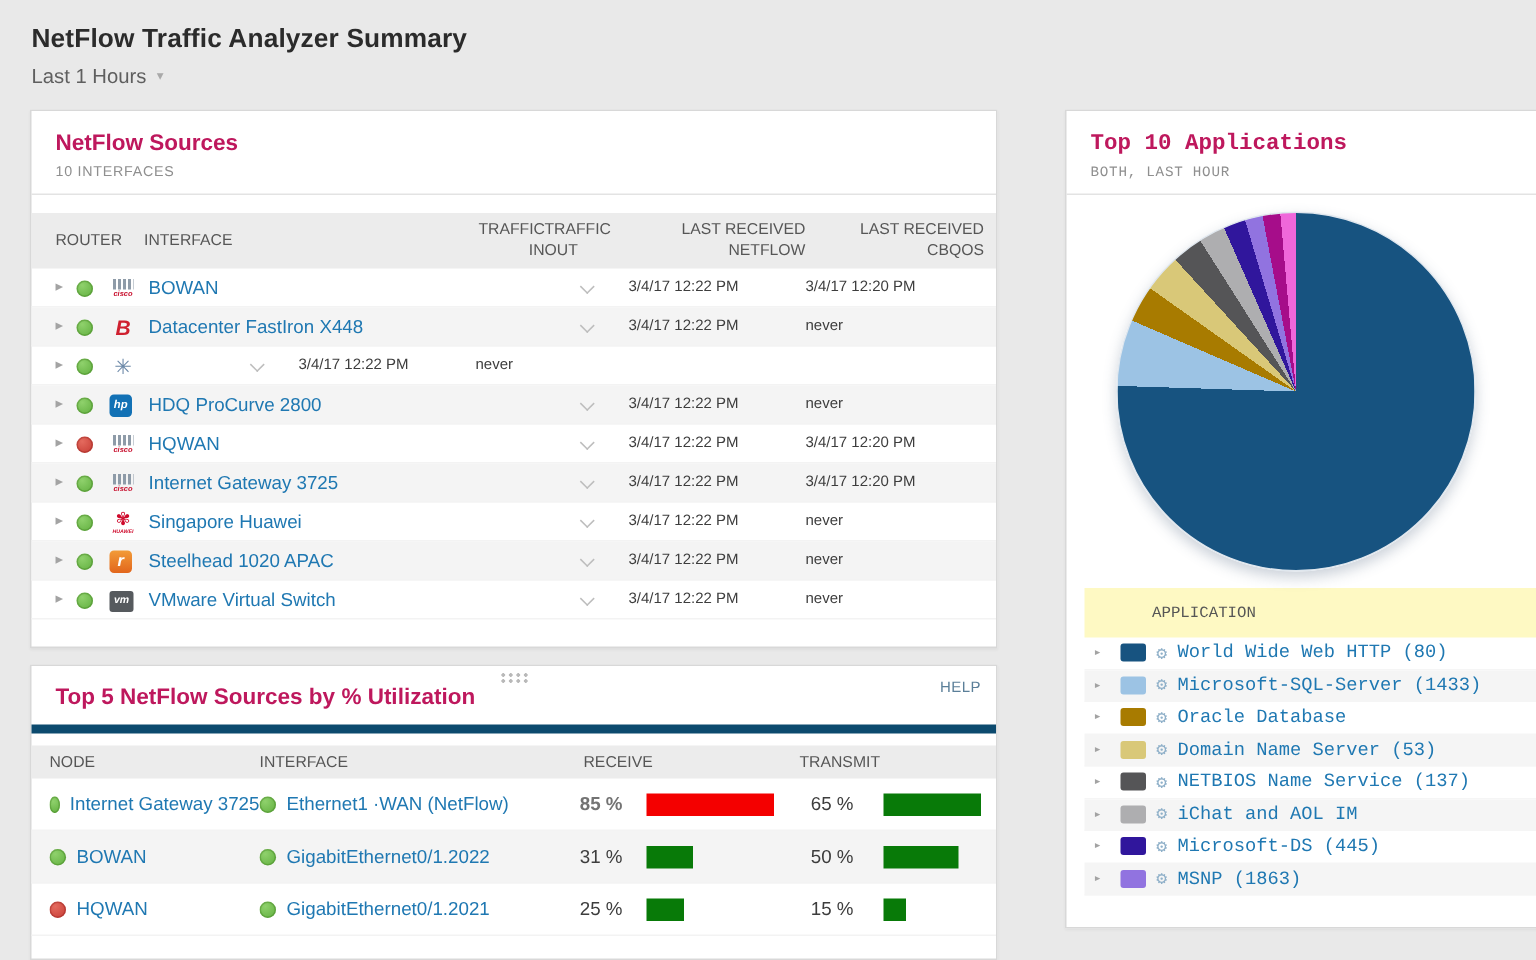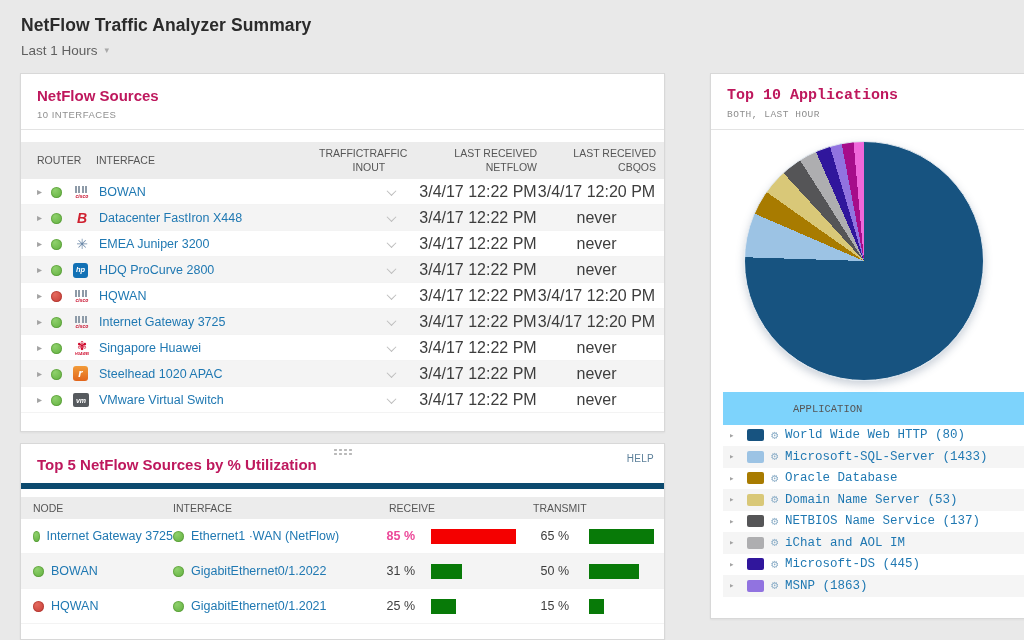--- a/index.html
+++ b/index.html
@@ -36,21 +36,21 @@
   .h-tin { width:44px; text-align:right; } .h-tout { width:56px; }
   .h-nf { width:118px; text-align:right; } .h-cb { width:119px; text-align:right; }
 
   .src-row { height:26px; font-size:12.5px; border-bottom:1px solid #f3f3f3; }
   .src-rows .src-row:nth-child(even) { background:#f4f4f4; }
   .r-exp { width:14px; color:#a3a3a3; font-size:10px; cursor:pointer; }
   .r-dot { width:22px; }
   .r-icon { width:26px; }
   .r-name { flex:1; color:#1f78b2; overflow:hidden; white-space:nowrap; }
   .r-tin { width:44px; } .r-tout { width:56px; text-align:center; }
-  .r-nf, .r-cb { text-align:center; color:#3d3d3d; font-size:16px; }
+  .r-nf, .r-cb { text-align:left; color:#3d3d3d; font-size:10px; }
   .r-nf { width:118px; } .r-cb { width:119px; }
 
   .dot { display:inline-block; width:11px; height:11px; border-radius:50%; vertical-align:middle; }
   [data-status="up"]   { background:radial-gradient(circle at 35% 30%, #8fd16c, #5fae3d); box-shadow:inset 0 0 0 1px rgba(60,120,30,.35); }
   [data-status="down"] { background:radial-gradient(circle at 35% 30%, #e46a5e, #c53a33); box-shadow:inset 0 0 0 1px rgba(140,30,25,.35); }
 
   .chev-down { display:inline-block; width:7px; height:7px; border-right:1.6px solid #bdbdbd;
                border-bottom:1.6px solid #bdbdbd; transform:rotate(45deg) translate(-1px,-1px); cursor:pointer; }
 
   
@@ -86,29 +86,29 @@
   .t5-rows .t5-row:nth-child(even) { background:#f4f4f4; }
   .t5-node { width:140px; } .t5-iface { width:196px; }
   .t5-node, .t5-iface { display:flex; align-items:center; gap:7px; overflow:hidden; white-space:nowrap; }
   .t5-node a, .t5-iface a { color:#1f78b2; }
   .t5-rpct { width:46px; text-align:right; color:#3d3d3d; }
   .t5-rbar { width:110px; padding-left:16px; }
   .t5-tpct { width:44px; text-align:right; color:#3d3d3d; }
   .t5-tbar { flex:1; padding-left:20px; }
   .bar { display:block; height:15px; background:#087a08; }
   .bar.alert { background:#f40000; }
-  .pct.alert { color:#ec4899; font-weight:bold; }
+  .pct.alert { color:#737373; font-weight:bold; }
 
   
   .pie-wrap { position:relative; height:262px; }
   .pie { position:absolute; left:33px; top:11px; width:240px; height:240px; border-radius:50%;
          border:1px solid #e0e7ee; box-shadow:0 4px 9px rgba(70,90,120,.28); cursor:pointer; }
   .legend { margin:0 12px; }
-  .legend-header { background:#7dd3fc; height:33px; display:flex; align-items:center;
-                   padding-left:70px; font-size:10.5px; color:#565656; }
+  .legend-header { background:#fef9c3; height:33px; display:flex; align-items:center;
+                   padding-left:45px; font-size:10.5px; color:#565656; }
   .leg-row { display:flex; align-items:center; height:21.5px; font-size:12.5px; border-bottom:1px solid #f5f5f5; }
   .leg-rows .leg-row:nth-child(even) { background:#f5f5f5; }
   .leg-exp { width:12px; margin-left:6px; color:#a3a3a3; font-size:9px; cursor:pointer; }
   .swatch { width:17px; height:12px; border-radius:2px; margin-left:6px; flex:0 0 auto; }
   .gear { width:13px; margin-left:4px; color:#8fb0c9; font-size:12px; text-align:center; }
   .leg-label { margin-left:4px; color:#1f78b2; white-space:nowrap; }
 </style>
 </head>
 <body>
 
@@ -159,21 +159,20 @@
         <a class="r-name">Datacenter FastIron X448</a>
         <span class="r-tin"></span>
           <span class="r-tout"><i class="chev-down"></i></span>
         <span class="r-nf">3/4/17 12:22 PM</span>
         <span class="r-cb">never</span>
       </div>
       <div class="src-row">
         <span class="r-exp">▸</span>
         <span class="r-dot"><i class="dot" data-status="up"></i></span>
         <span class="r-icon"><i class="vendor" data-vendor="juniper"></i></span>
-        <a class="r-name">EMEA Juniper 3200</a>
         <span class="r-tin"></span>
           <span class="r-tout"><i class="chev-down"></i></span>
         <span class="r-nf">3/4/17 12:22 PM</span>
         <span class="r-cb">never</span>
       </div>
       <div class="src-row">
         <span class="r-exp">▸</span>
         <span class="r-dot"><i class="dot" data-status="up"></i></span>
         <span class="r-icon"><i class="vendor" data-vendor="hp"></i></span>
         <a class="r-name">HDQ ProCurve 2800</a>

